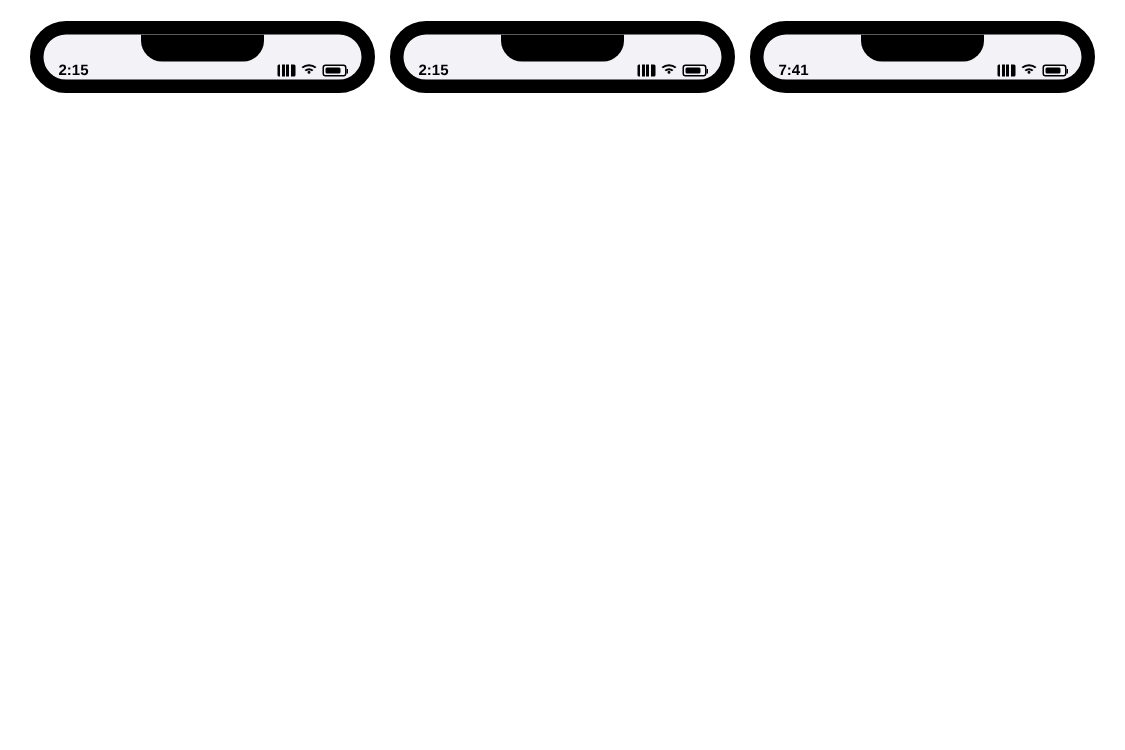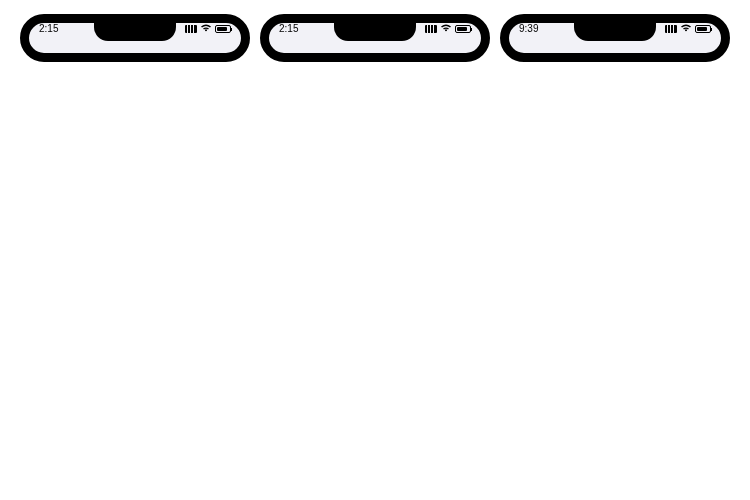--- a/index.html
+++ b/index.html
@@ -26,22 +26,22 @@
     background:var(--bg); position:relative;
     overflow:hidden;
   }
   .phone.white .screen{background:#fff;}
   .notch {
     position:absolute; top:0; left:50%; transform:translateX(-50%);
     width:82px; height:18px; background:#000;
     border-radius:0 0 14px 14px; z-index:10;
   }
   .statusbar {
-    height:30px; display:flex; justify-content:space-between; align-items:flex-start;
-    padding:0 10px; font-size:10px; font-weight:400;
+    height:30px; display:flex; justify-content:space-between; align-items:flex-end;
+    padding:0 10px; font-size:10px; font-weight:700;
   }
   .statusbar .right{display:flex;gap:3px;align-items:center;}
   .sb-icon{display:inline-block;}
   .bars{width:12px;height:8px;background:linear-gradient(to right,#000 0 2px,transparent 2px 3px,#000 3px 5px,transparent 5px 6px,#000 6px 8px,transparent 8px 9px,#000 9px 12px);border-radius:1px;}
   .batt{width:16px;height:8px;border:1px solid #000;border-radius:2px;position:relative;}
   .batt:after{content:"";position:absolute;right:-2px;top:2px;width:1px;height:3px;background:#000;}
   .batt .fill{position:absolute;left:1px;top:1px;bottom:1px;width:10px;background:#000;border-radius:1px;}
   .screen{position:absolute;top:30px;bottom:0;left:0;right:0;overflow:hidden;}
 </style>
 </head>
@@ -102,21 +102,21 @@
     
 
     
     
   </div>
 </div>
 
 <div class="phone white">
   <div class="notch"></div>
   <div class="statusbar">
-    <span>9:39</span>
+    <span>7:41</span>
     <span class="right">
       <span class="sb-icon bars"></span>
       <span class="sb-icon"><svg width="12" height="9" viewBox="0 0 12 9">
             <path d="M6 8.2a1 1 0 110-2 1 1 0 010 2zm-3-2.6a5 5 0 016 0l-1 .9a3.4 3.4 0 00-4 0zm-2-2a8 8 0 0110 0l-1 .9a6.4 6.4 0 00-8 0z" fill="#000"></path>
           </svg></span>
       <span class="sb-icon batt">
           <span class="fill"></span>
         </span>
     </span>
   </div>

